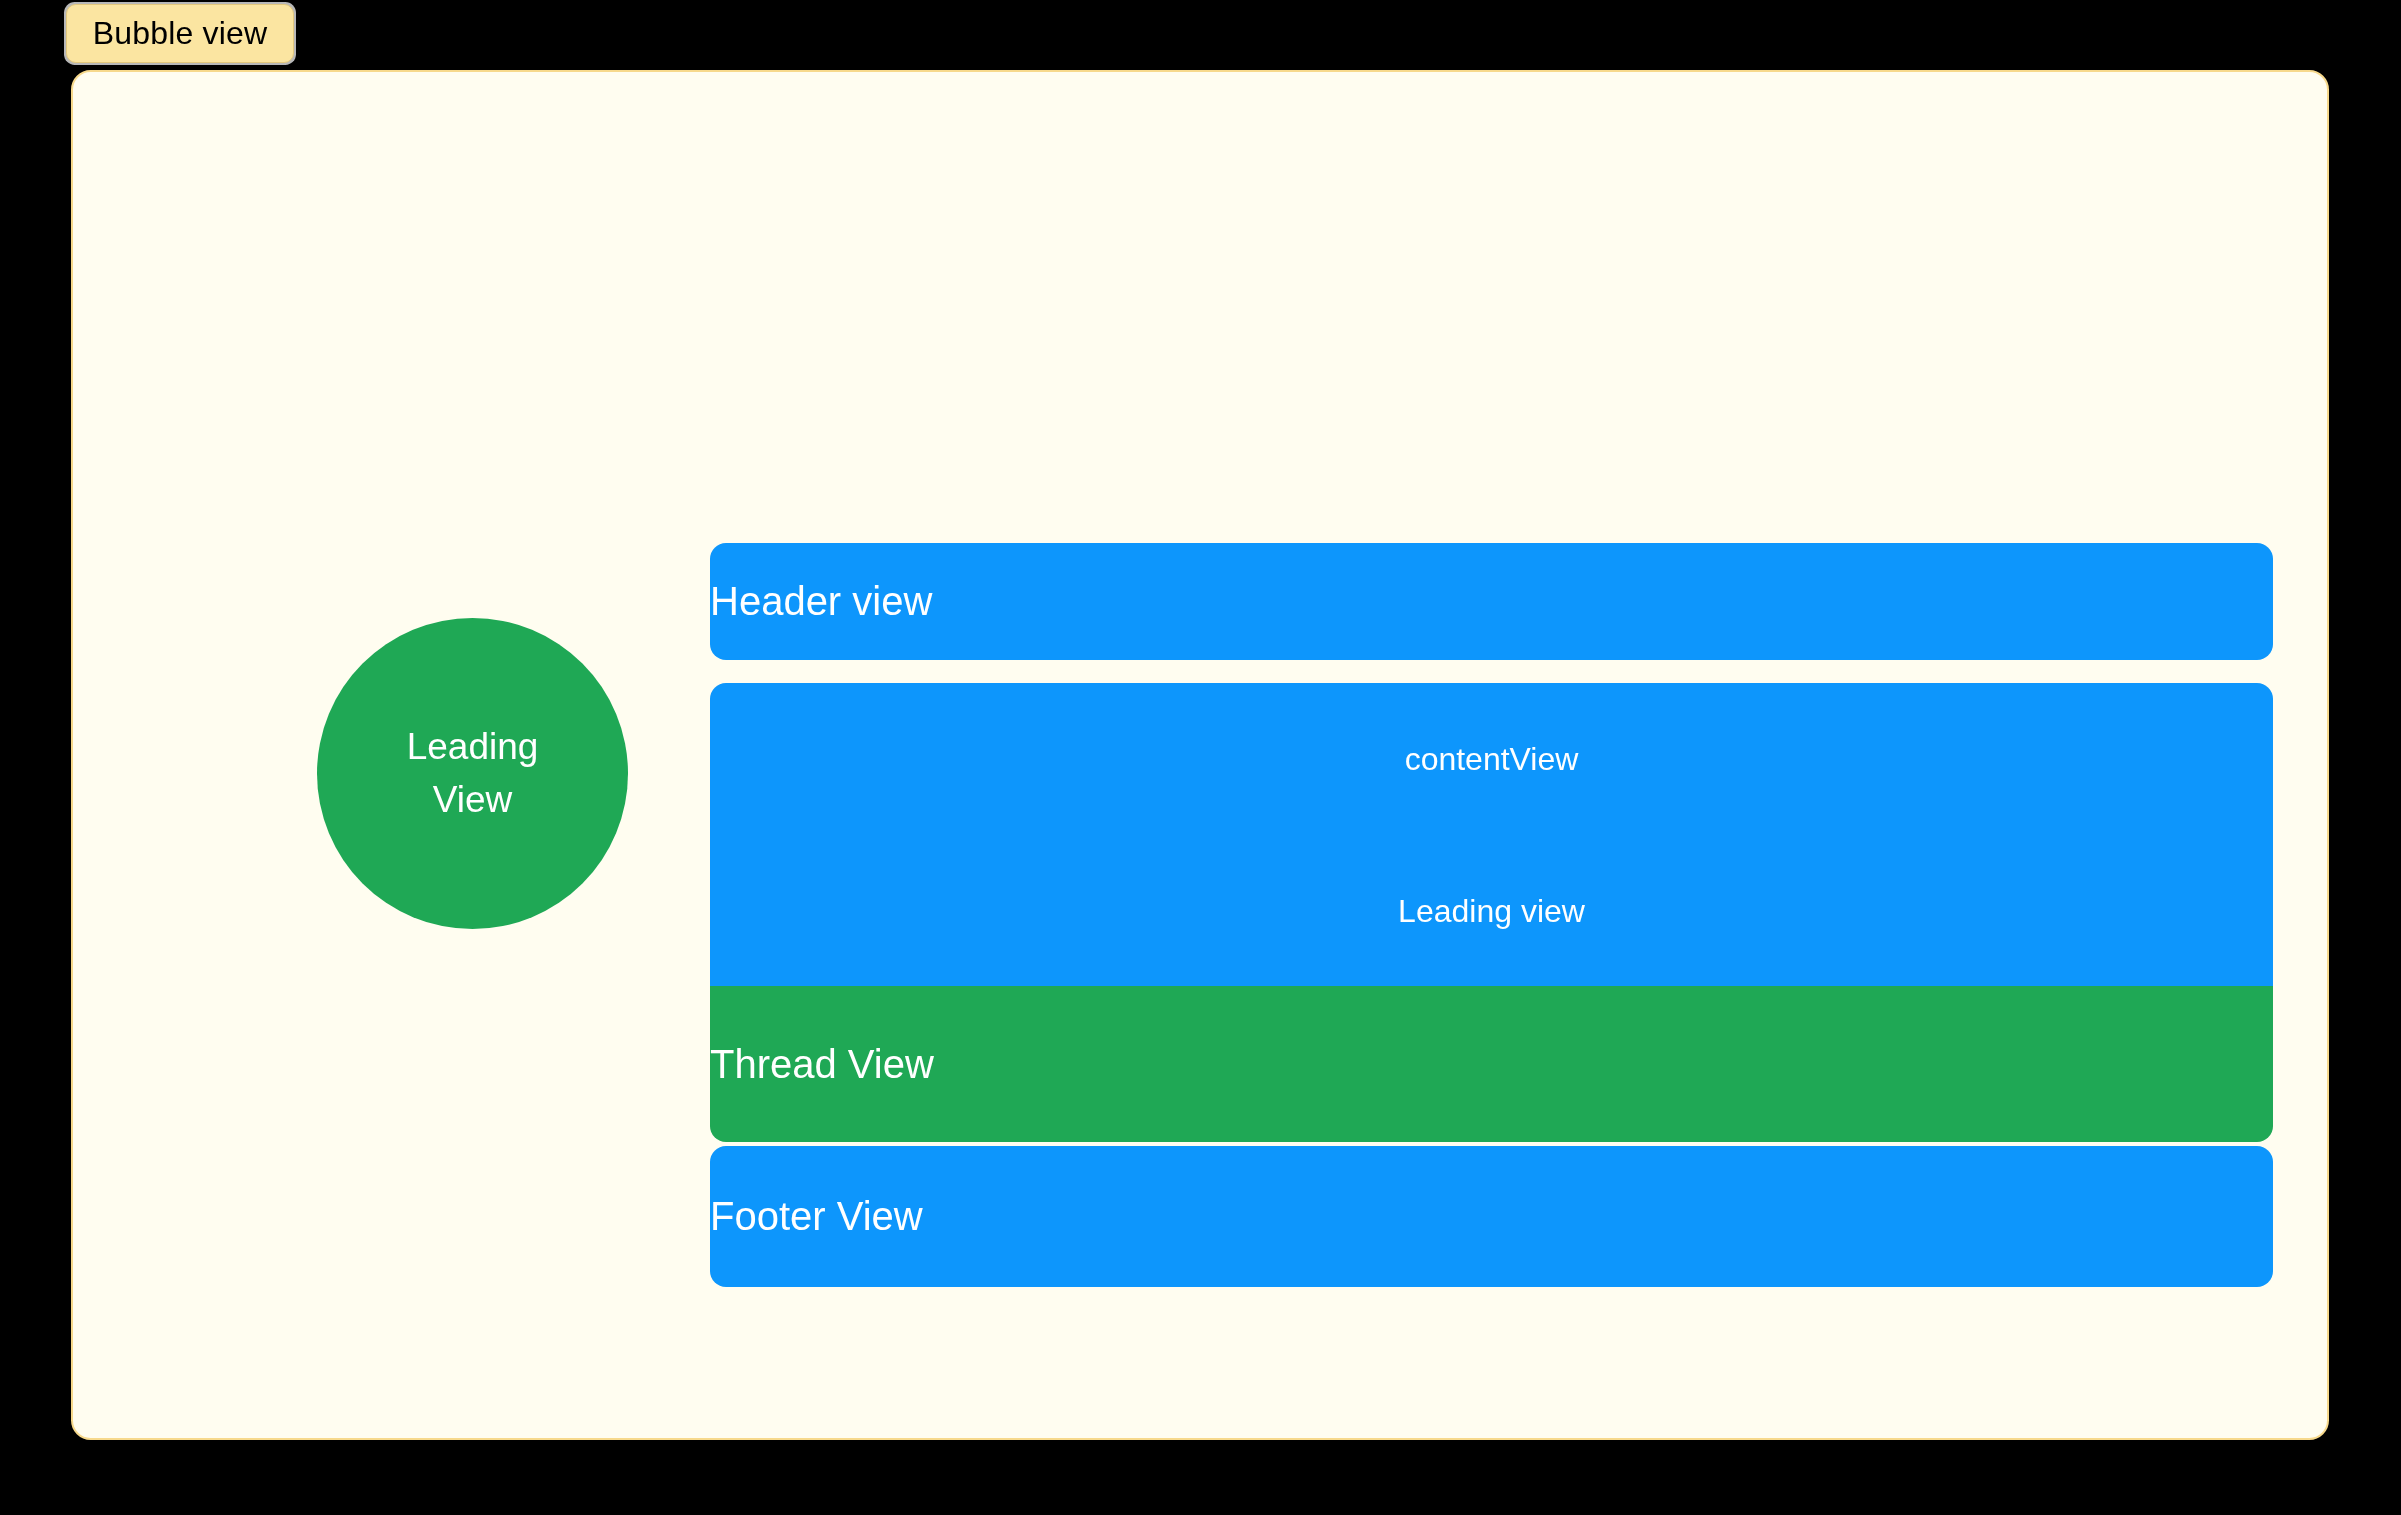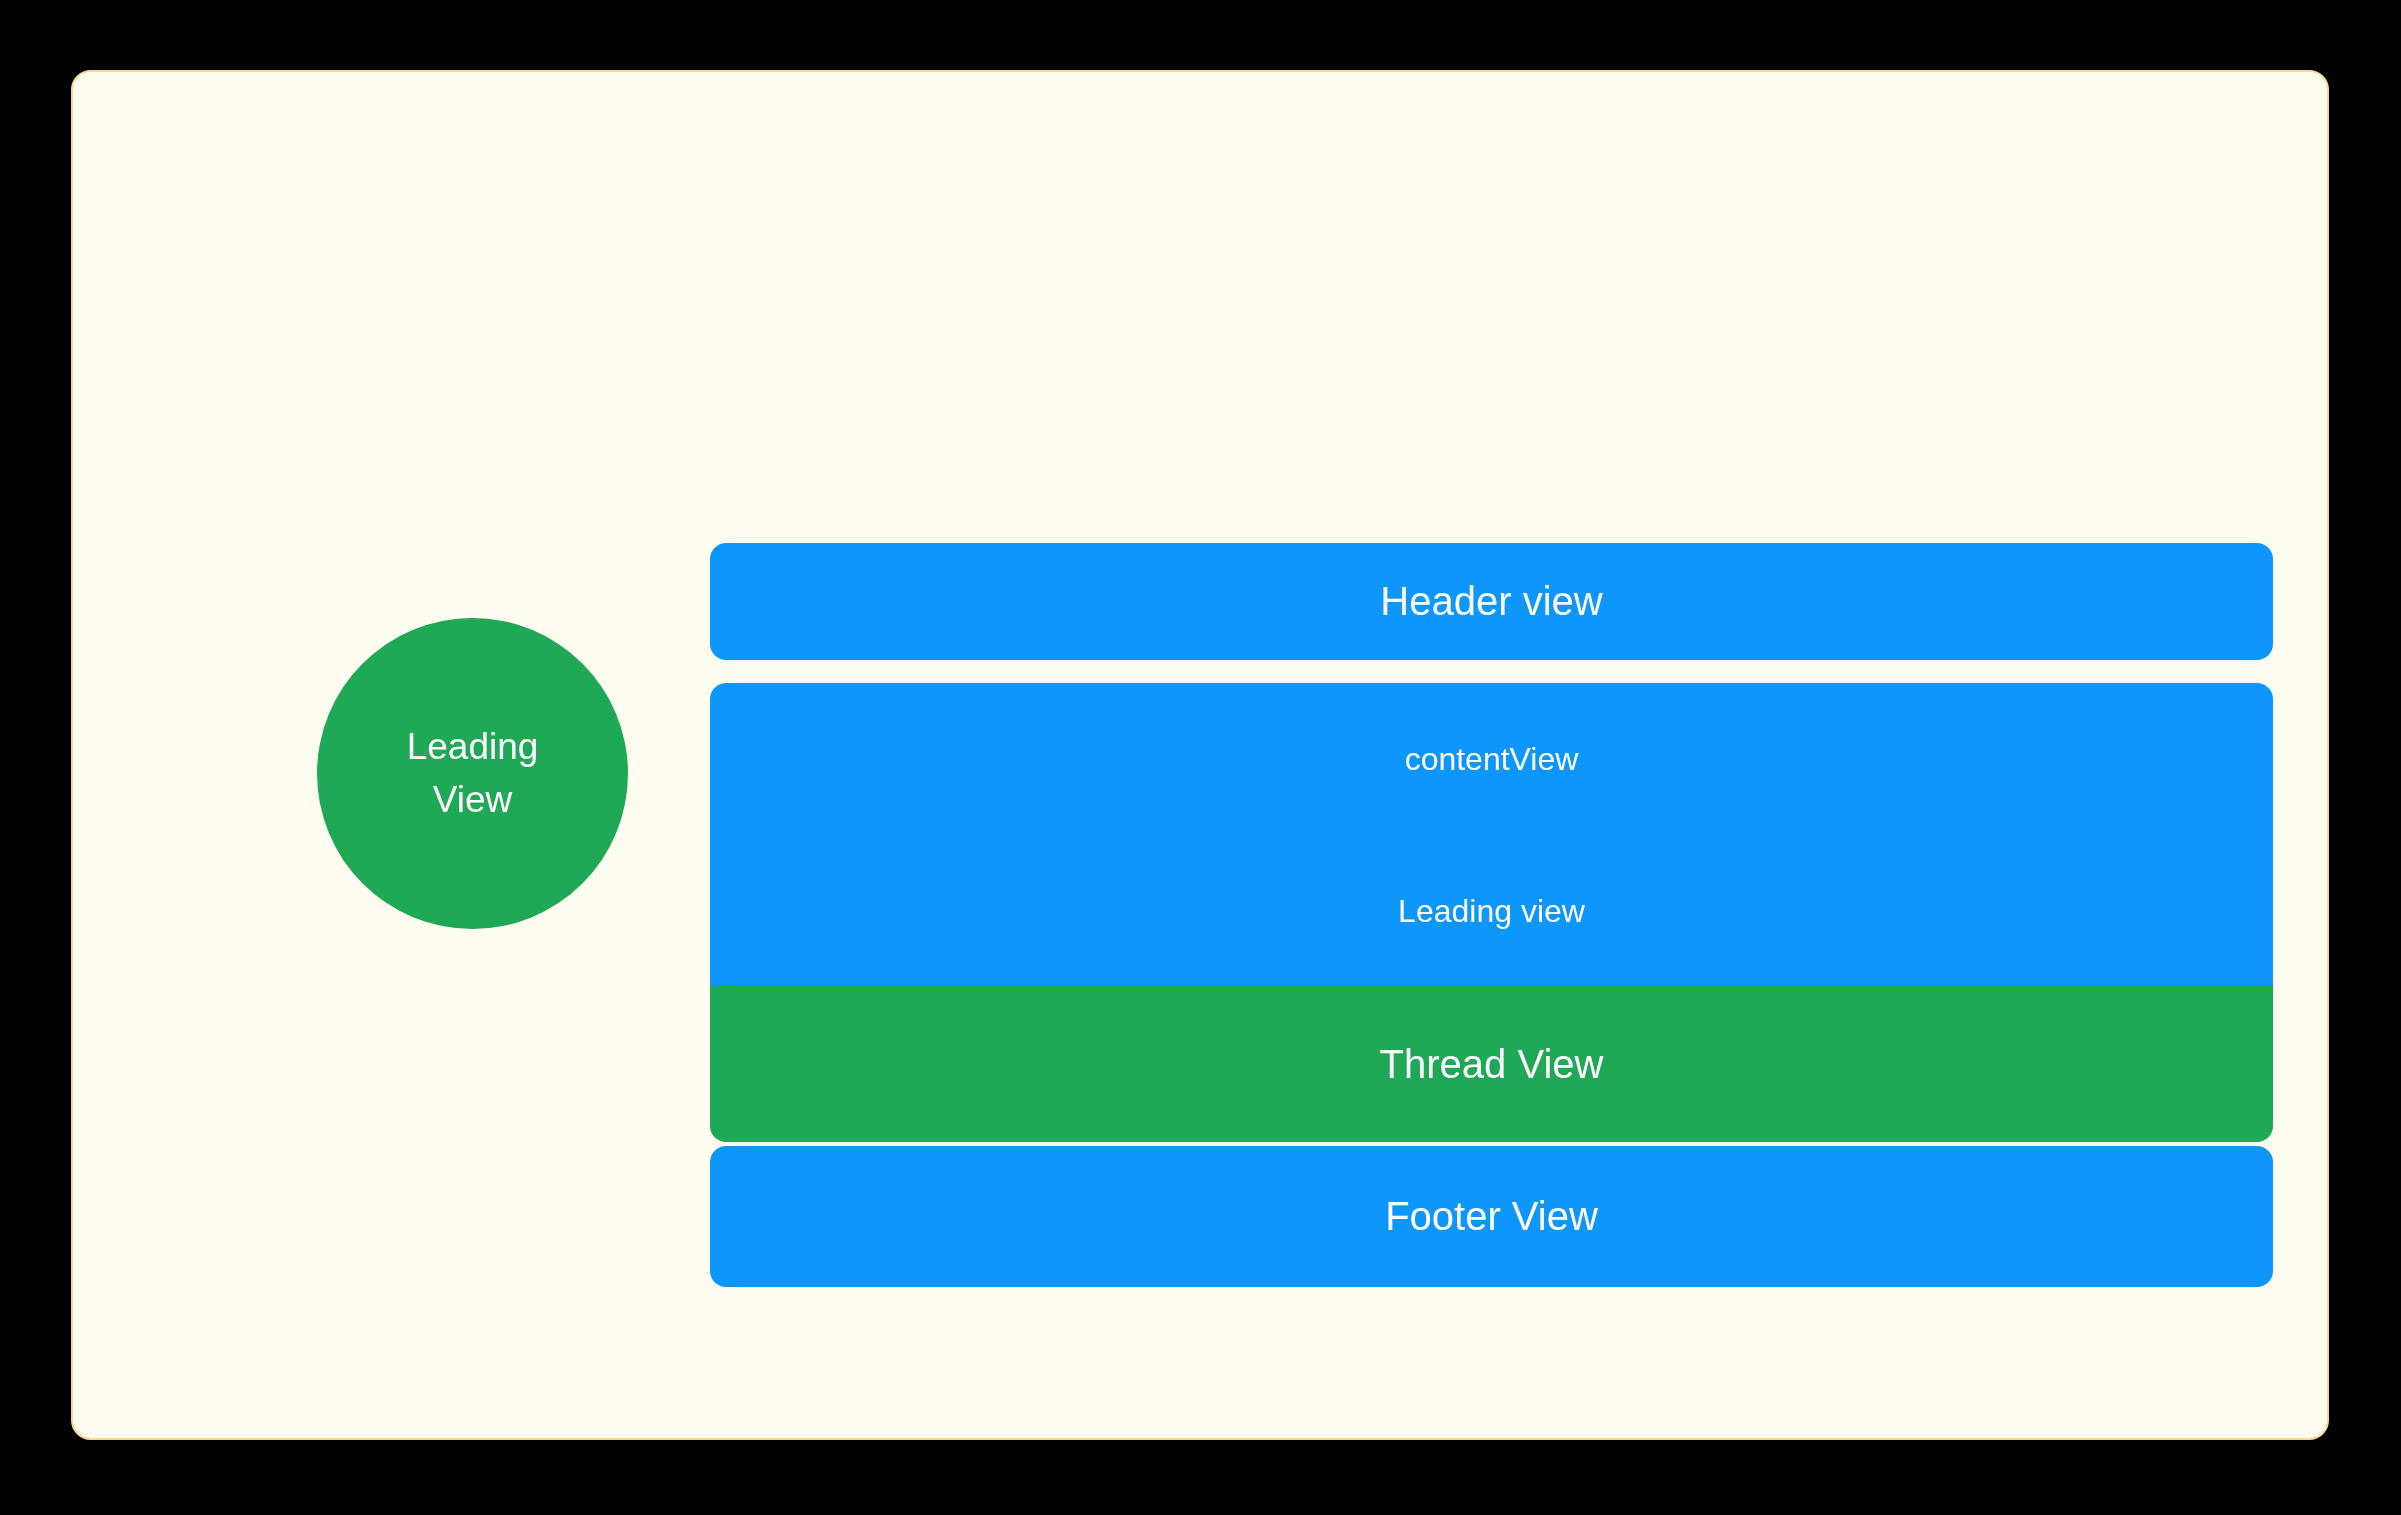--- a/index.html
+++ b/index.html
@@ -81,21 +81,21 @@
     text-align: center;
   }
 
   
   .view-bar {
     position: absolute;
     left: 637px;
     width: 1563px;
     display: flex;
     align-items: center;
-    justify-content: center;
+    justify-content: flex-start;
     color: #ffffff;
     font-size: 40px;
     white-space: nowrap;
     box-sizing: border-box;
   }
   .bar-blue  { background: #0d96fc; }
   .bar-green { background: #1fa855; }
 
   #header-view {
     top: 471px;
@@ -136,20 +136,23 @@
     top: 1074px;
     height: 141px;
     border-radius: 16px;
   }
 </style>
 </head>
 <body>
 
 <div id="stage">
 
+  <div id="bubble-badge-wrap">
+    <div id="bubble-badge">Bubble view</div>
+  </div>
 
   <div id="bubble-container">
 
     <div id="leading-view">
       <span>Leading</span>
       <span>View</span>
     </div>
 
     <div class="view-bar bar-blue" id="header-view">
       <span>Header view</span>

